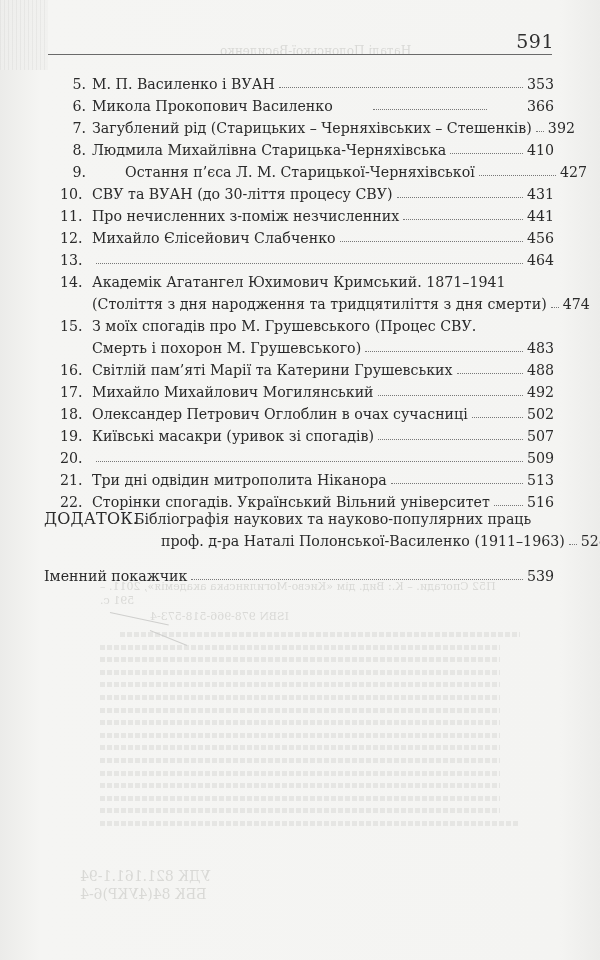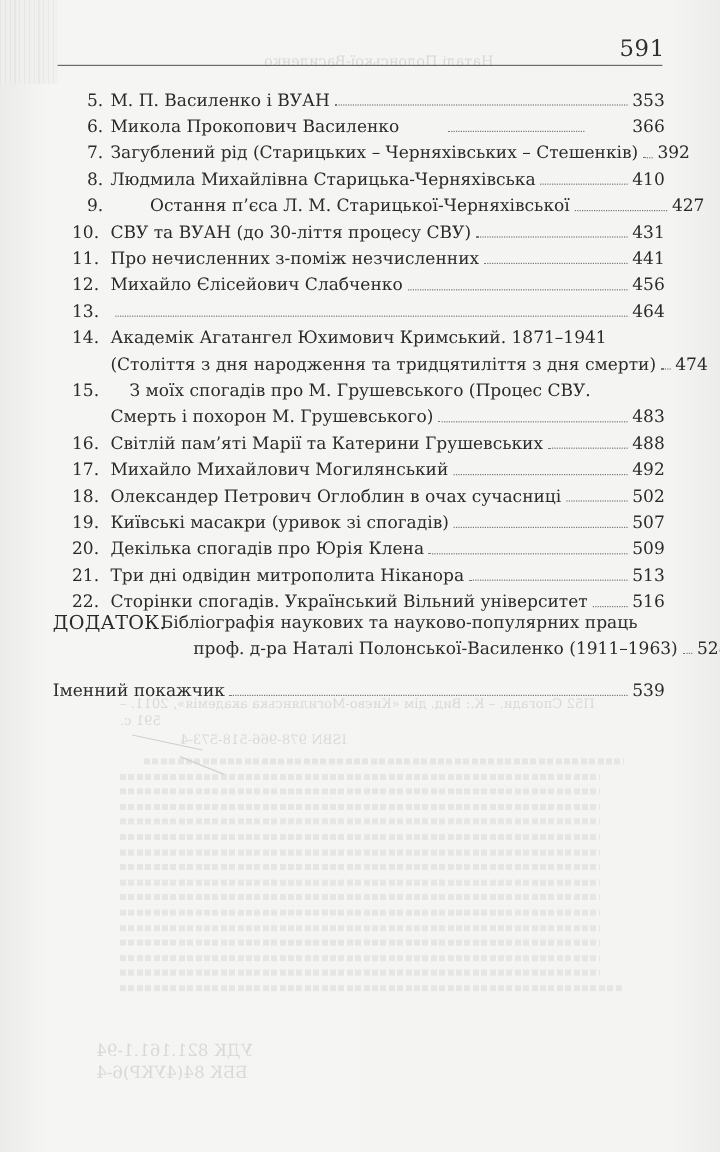--- a/index.html
+++ b/index.html
@@ -149,21 +149,21 @@
       <div class="row num" style="left: 60px; width: 22px; top: 274px;">14.</div>
       <div class="row title-wrap" style="left: 92px; top: 274px; width: 440px;">
         <span class="title">Академік Агатангел Юхимович Кримський. 1871–1941</span>
       </div>
       <div class="row title-wrap" style="left: 92px; top: 296px; width: 462px;">
         <span class="title">(Століття з дня народження та тридцятиліття з дня смерти)</span>
         <span class="dots"></span>
         <span class="pg">474</span>
       </div>
       <div class="row num" style="left: 60px; width: 22px; top: 318px;">15.</div>
-      <div class="row title-wrap" style="left: 108px; top: 318px; width: 440px;">
+      <div class="row title-wrap" style="left: 92px; top: 318px; width: 440px;">
         <span class="title">З моїх спогадів про М. Грушевського (Процес СВУ.</span>
       </div>
       <div class="row title-wrap" style="left: 92px; top: 340px; width: 462px;">
         <span class="title">Смерть і похорон М. Грушевського)</span>
         <span class="dots"></span>
         <span class="pg">483</span>
       </div>
       <div class="row num" style="left: 60px; width: 22px; top: 362px;">16.</div>
       <div class="row title-wrap" style="left: 92px; top: 362px; width: 462px;">
         <span class="title">Світлій пам’яті Марії та Катерини Грушевських</span>
@@ -183,21 +183,20 @@
         <span class="pg">502</span>
       </div>
       <div class="row num" style="left: 60px; width: 22px; top: 428px;">19.</div>
       <div class="row title-wrap" style="left: 92px; top: 428px; width: 462px;">
         <span class="title">Київські масакри (уривок зі спогадів)</span>
         <span class="dots"></span>
         <span class="pg">507</span>
       </div>
       <div class="row num" style="left: 60px; width: 22px; top: 450px;">20.</div>
       <div class="row title-wrap" style="left: 92px; top: 450px; width: 462px;">
-        <span class="title">Декілька спогадів про Юрія Клена</span>
         <span class="dots"></span>
         <span class="pg">509</span>
       </div>
       <div class="row num" style="left: 60px; width: 22px; top: 472px;">21.</div>
       <div class="row title-wrap" style="left: 92px; top: 472px; width: 462px;">
         <span class="title">Три дні одвідин митрополита Ніканора</span>
         <span class="dots"></span>
         <span class="pg">513</span>
       </div>
       <div class="row num" style="left: 60px; width: 22px; top: 494px;">22.</div>

